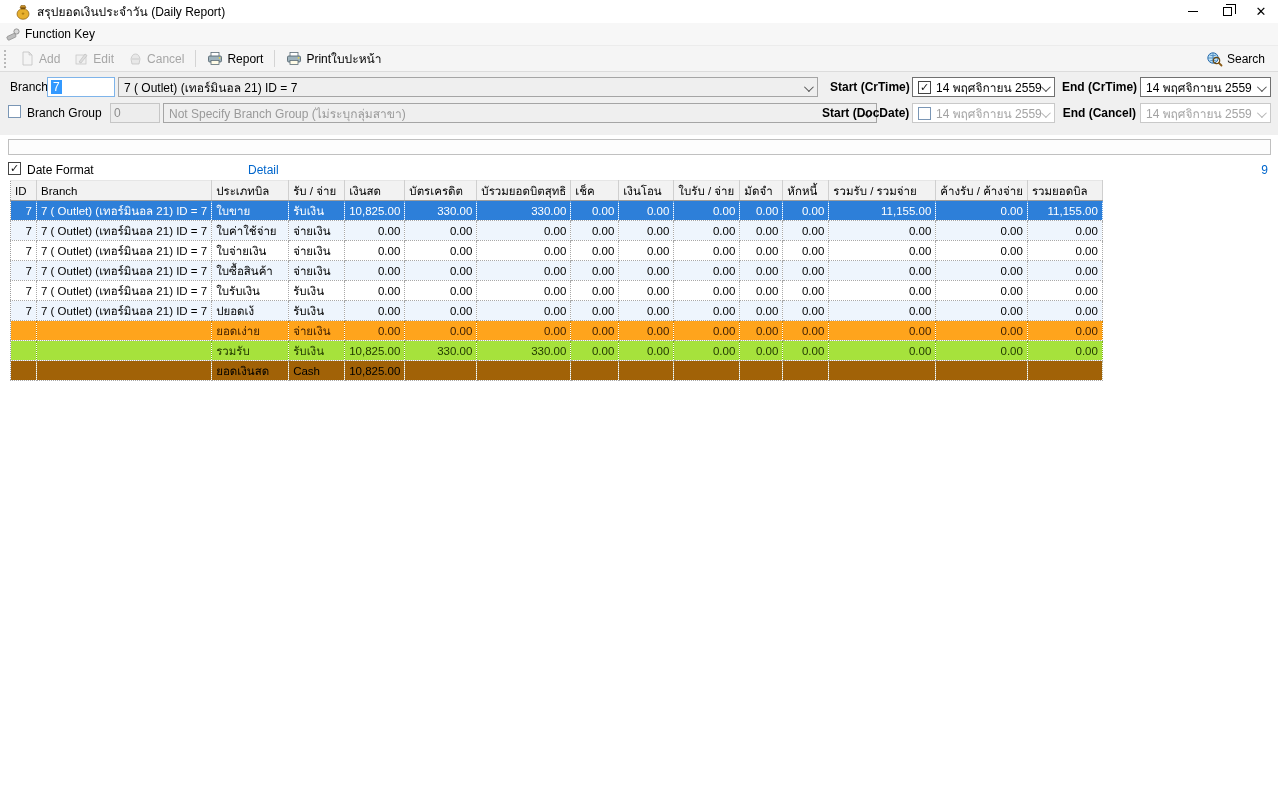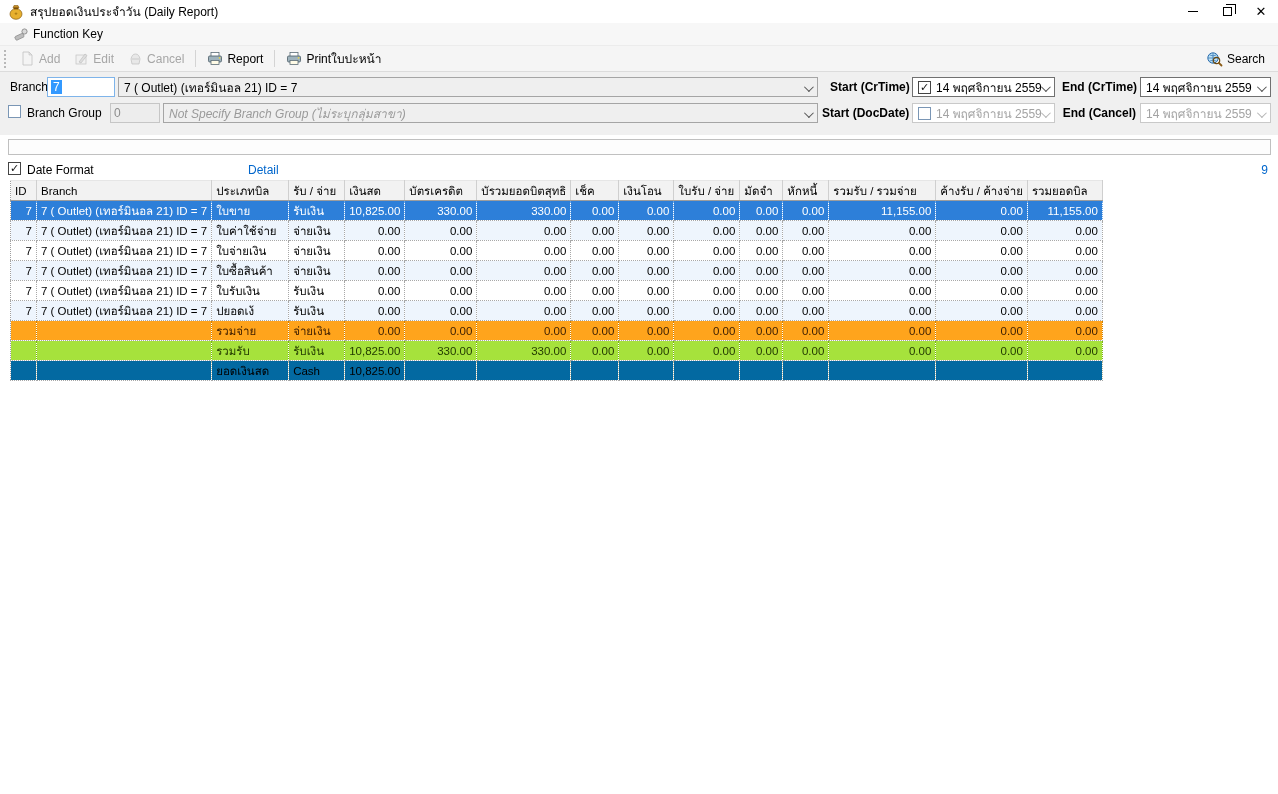--- a/index.html
+++ b/index.html
@@ -1,32 +1,32 @@
 <!DOCTYPE html>
 <html><head>
 <meta charset="utf-8">
 <style>
   * { margin:0; padding:0; box-sizing:border-box; }
   html,body { width:1278px; height:794px; overflow:hidden;
     font-family:"Liberation Sans","DejaVu Sans",sans-serif; font-size:12px; color:#000; background:#fff; }
   .window { position:relative; width:1278px; height:794px; background:#fff; }
 
   
-  .titlebar { height:23px; background:#fff; display:flex; align-items:center; padding-left:8px; }
+  .titlebar { height:23px; background:#fff; display:flex; align-items:center; padding-left:15px; }
   .titlebar .app-icon { width:16px; height:16px; margin-right:6px; }
   .titlebar .title { font-size:12px; color:#000; }
   .win-controls { margin-left:auto; display:flex; height:23px; }
   .win-btn { width:34px; height:23px; display:flex; align-items:center; justify-content:center; cursor:default; }
   .glyph-min { width:10px; height:1px; background:#000; display:block; }
   .glyph-restore { position:relative; width:9px; height:9px; border:1px solid #000; background:#fff; }
   .glyph-restore::before { content:""; position:absolute; left:2px; top:-4px; width:9px; height:9px; border:1px solid #000; border-left:none; border-bottom:none; }
   .glyph-close { font-size:13px; line-height:13px; }
 
   
-  .menubar { height:23px; background:#f7f7f7; border-bottom:1px solid #ececec; display:flex; align-items:center; padding-left:8px; }
+  .menubar { height:23px; background:#f7f7f7; border-bottom:1px solid #ececec; display:flex; align-items:center; padding-left:0; }
   .menu-item { display:flex; align-items:center; gap:5px; padding:2px 6px; }
 
   
   .toolbar { height:26px; background:#f5f5f5; border-bottom:1px solid #dcdcdc; display:flex; align-items:center; padding:0 6px 0 2px; }
   .grip { width:3px; height:18px; border-left:2px dotted #b8b8b8; margin:0 6px 0 2px; }
   .tbtn { display:flex; align-items:center; gap:4px; padding:2px 7px; border-radius:2px; white-space:nowrap; }
   .tbtn.disabled { color:#a6a6a6; }
   .tbtn.disabled svg { opacity:.5; filter:grayscale(1); }
   .tsep { width:1px; height:17px; background:#d4d4d4; margin:0 4px; }
   .toolbar-right { margin-left:auto; }
@@ -61,21 +61,21 @@
   
   table.grid { position:absolute; left:10px; top:45px; border-collapse:collapse; table-layout:fixed; font-size:11.5px; border-left:1px dotted #9f9f9f; }
   table.grid th { height:19px; background:#f2f2f2; border-right:1px solid #cfcfcf; border-bottom:1px solid #9d9d9d; border-top:1px solid #e6e6e6; font-weight:normal; text-align:left; padding:1px 4px 0; white-space:nowrap; overflow:hidden; }
   table.grid td { height:17px; border-right:1px dotted #a8a8a8; border-bottom:1px dotted #a8a8a8; padding:1px 4px 0; white-space:nowrap; overflow:hidden; }
   td.num, td.id { text-align:right; }
   tr.normal td { background:#fff; }
   tr.alt td { background:#eef5fd; }
   tr.selected td { background:#2d7fd9; color:#fff; border-right:1px dotted #6aa7e8; border-top:1px solid #1a4f8a; }
   tr.total-pay td { background:#ffa41c; color:#3c1d00; border-right:1px dotted #d07f00; }
   tr.total-receive td { background:#a6e23c; color:#233c00; border-right:1px dotted #7db415; }
-  tr.cash td { background:#0369a1; border-right:1px dotted #b9b79a;margin-left:44px; }
+  tr.cash td { background:#a16207; border-right:1px dotted #b9b79a;margin-left:44px; }
 </style>
 </head>
 <body>
 
 <div class="window">
 
   <div class="titlebar">
     <svg class="app-icon" viewBox="0 0 16 16">
       <path d="M5 4 L6 1.5 L10 1.5 L11 4 Z" fill="#c8912a" stroke="#8a5d10" stroke-width=".6"></path>
       <ellipse cx="8" cy="10" rx="6" ry="5.3" fill="#e7b02e" stroke="#8a5d10" stroke-width=".7"></ellipse>
@@ -179,21 +179,21 @@
 
     <span class="flabel right" style="left:1062px; top:8px; width:74px;">End (CrTime)</span>
     <div class="combo white" style="left:1140px; top:5px; width:131px;">
       <span>14 พฤศจิกายน  2559</span>
       <span class="chev"></span>
     </div>
 
     <span class="checkbox unchecked abs" style="left:8px; top:33px;">✓</span>
     <span class="flabel" style="left:27px; top:34px;">Branch Group</span>
     <div class="textbox gray" style="left:110px; top:31px; width:50px;"><span>0</span></div>
-    <div class="combo graytext" style="left:163px; top:31px; width:655px;font-style:italic;">
+    <div class="combo graytext" style="left:163px; top:31px; width:714px;">
       <span>Not Specify Branch Group (ไม่ระบุกลุ่มสาขา)</span>
       <span class="chev"></span>
     </div>
 
     <span class="flabel right" style="left:822px; top:34px; width:84px;">Start (DocDate)</span>
     <div class="combo dis" style="left:912px; top:31px; width:143px;">
       <span class="date-inner">
         <span class="checkbox unchecked">✓</span>
         <span>14 พฤศจิกายน  2559</span>
       </span>
@@ -353,21 +353,21 @@
             <td class="num">0.00</td>
             <td class="num">0.00</td>
             <td class="num">0.00</td>
             <td class="num">0.00</td>
             <td class="num">0.00</td>
             <td class="num">0.00</td>
           </tr>
           <tr class="total-pay">
             <td class="id"></td>
             <td class="txt"></td>
-            <td class="txt">รวมจ่าย</td>
+            <td class="txt">ยอดเง่าย</td>
             <td class="txt">จ่ายเงิน</td>
             <td class="num">0.00</td>
             <td class="num">0.00</td>
             <td class="num">0.00</td>
             <td class="num">0.00</td>
             <td class="num">0.00</td>
             <td class="num">0.00</td>
             <td class="num">0.00</td>
             <td class="num">0.00</td>
             <td class="num">0.00</td>

